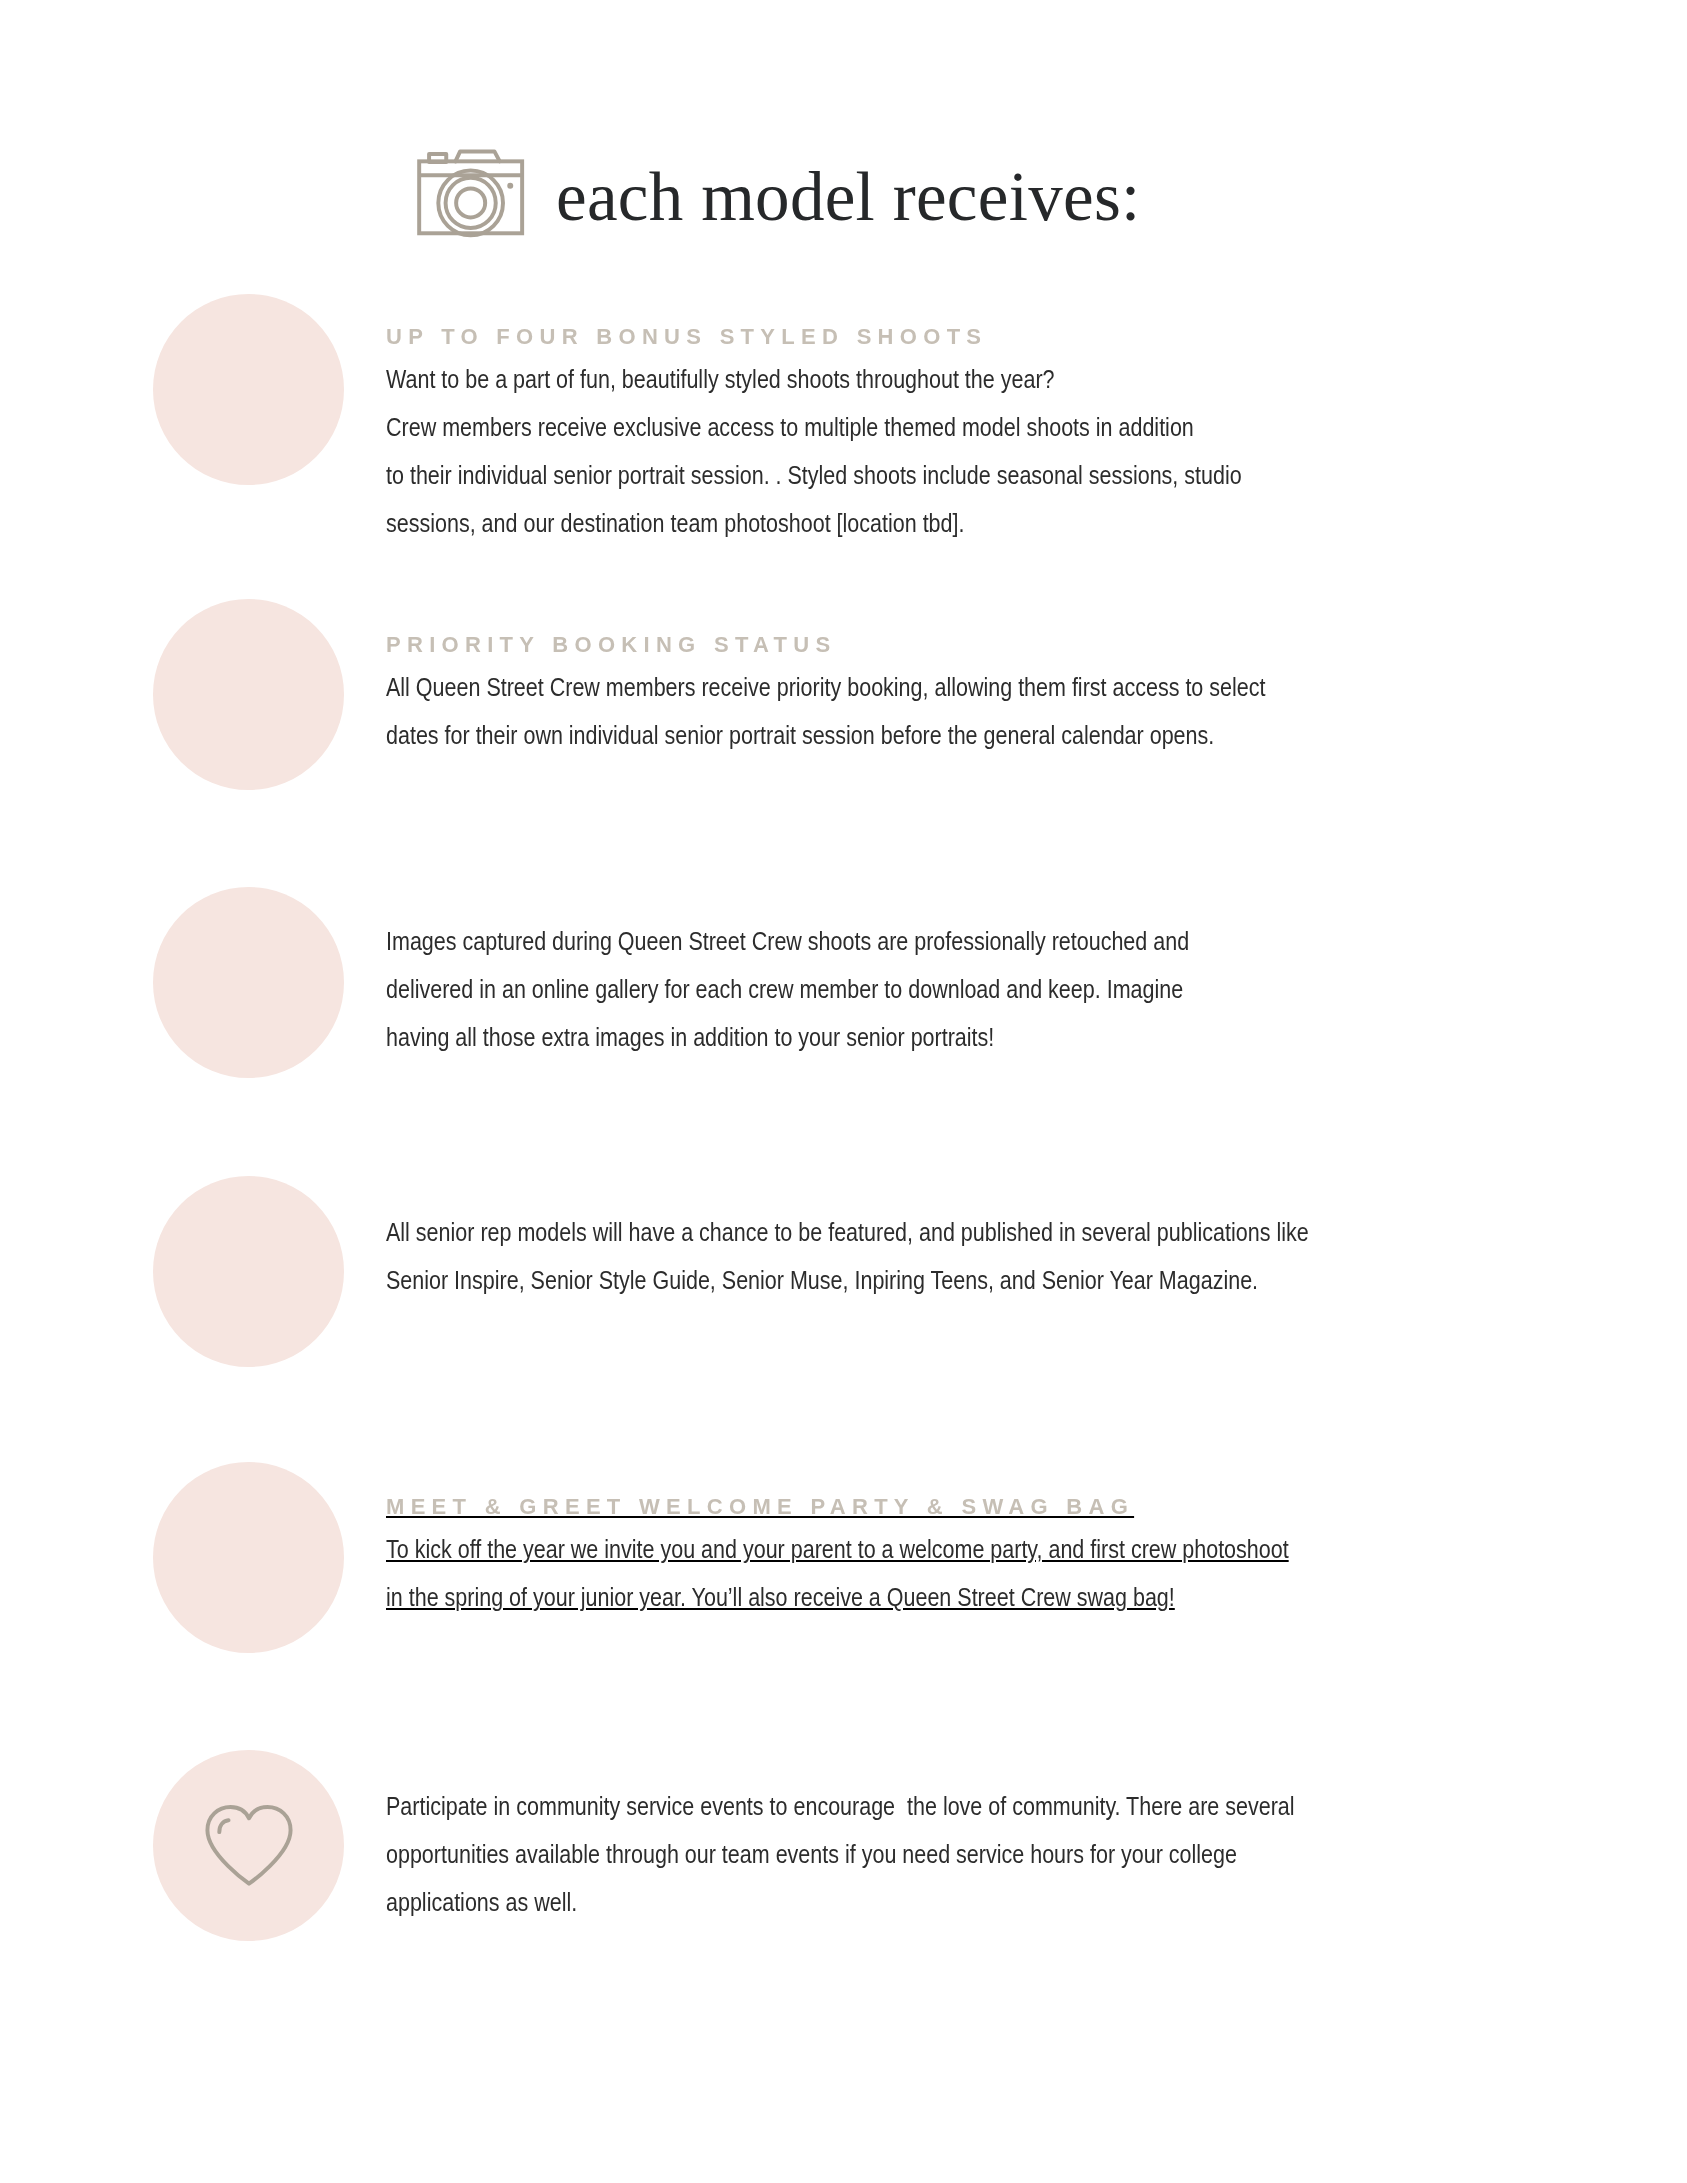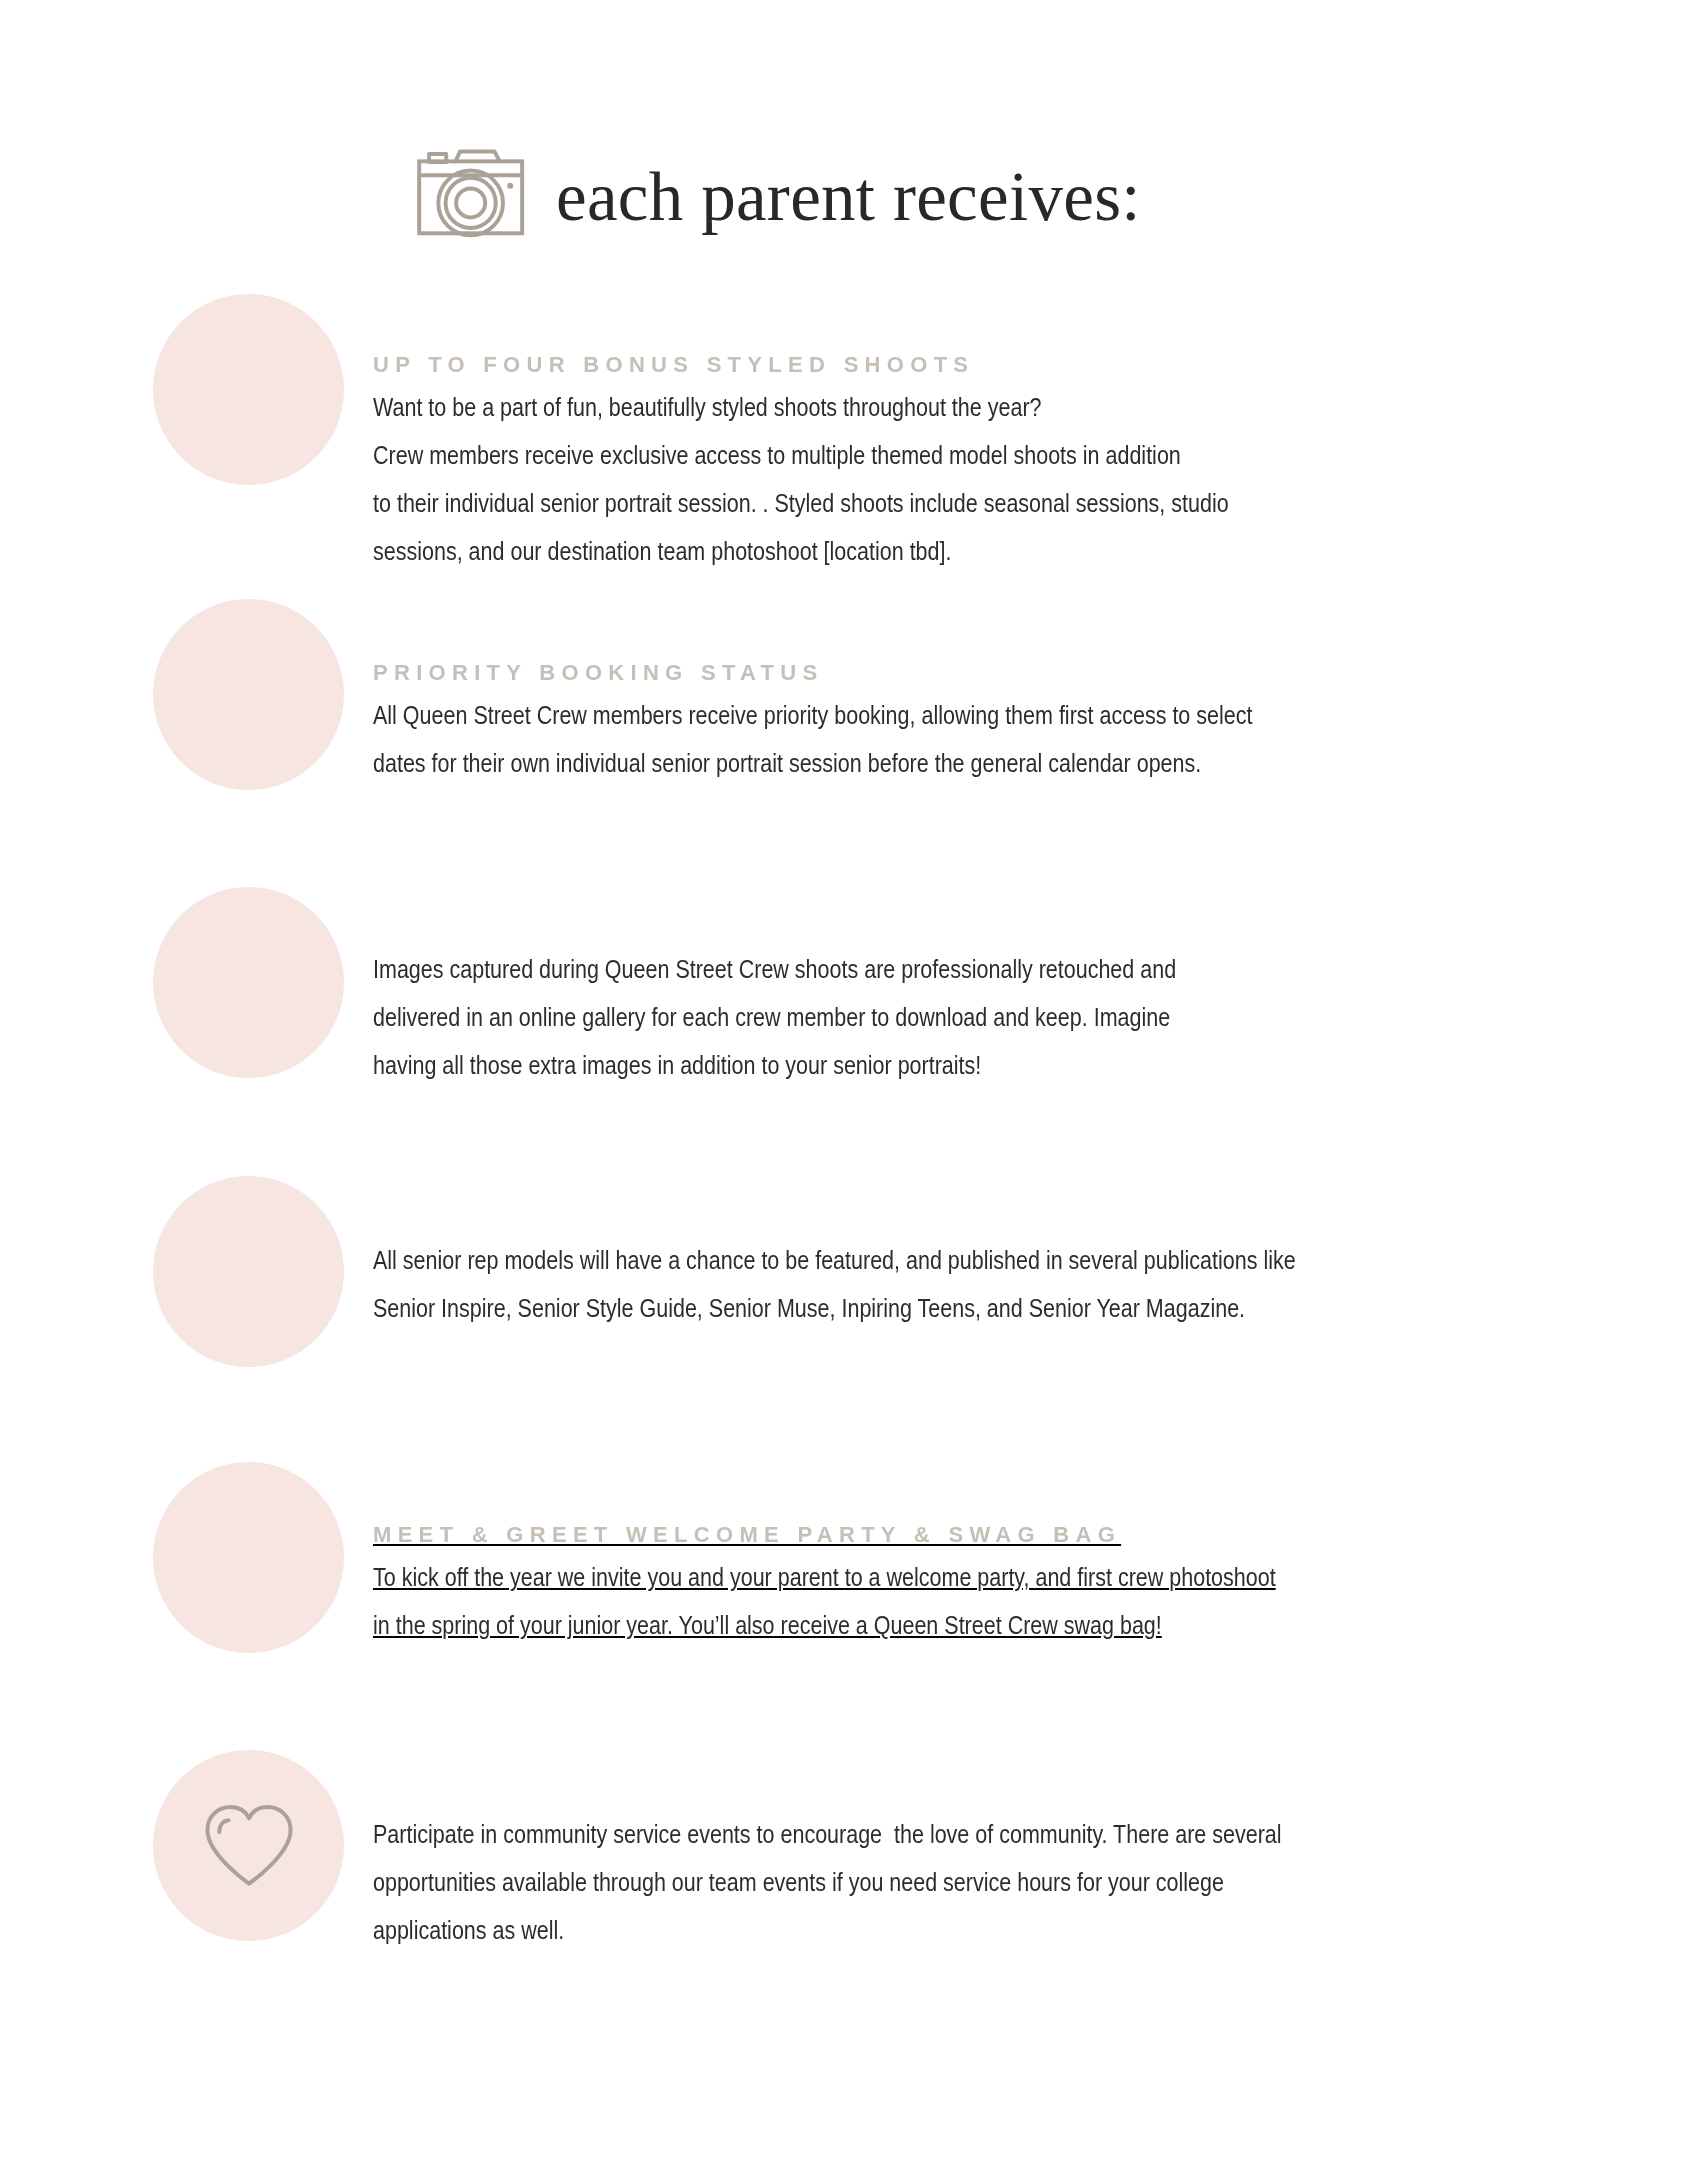--- a/index.html
+++ b/index.html
@@ -67,23 +67,22 @@
   .bullet-circle .heart-icon {
     position: absolute;
     left: 50%;
     top: 50%;
     transform: translate(-50%, -50%);
     width: 99px;
     height: 93px;
   }
   .benefit-body {
     position: absolute;
-    left: 373px;
+    left: 386px;
     width: 1111px;
-    margin-top: 28px;
   }
   .benefit-heading {
     font-family: "Liberation Sans", sans-serif;
     font-size: 22px;
     font-weight: 700;
     letter-spacing: 6.3px;
     color: #c6bfb5;
     text-transform: uppercase;
     margin: 0 0 5.3px 0;
     white-space: nowrap;
@@ -115,21 +114,21 @@
       <rect x="23" y="29" width="156" height="109" stroke="#aaa296" stroke-width="6" fill="none"></rect>
 
       <line x1="23" y1="50" x2="179" y2="50" stroke="#aaa296" stroke-width="6"></line>
 
       <circle cx="101" cy="92" r="49" stroke="#aaa296" stroke-width="6" fill="none"></circle>
       <circle cx="101" cy="92" r="38" stroke="#aaa296" stroke-width="6" fill="none"></circle>
       <circle cx="101" cy="92" r="22" stroke="#aaa296" stroke-width="6" fill="none"></circle>
 
       <circle cx="161" cy="66" r="4.5" fill="#aaa296"></circle>
     </svg>
-    <div class="header-title">each parent receives:</div>
+    <div class="header-title">each model receives:</div>
   </div>
 
   <div class="benefit" style="top:294px;">
     <div class="bullet-circle" style="top:0px;"></div>
     <div class="benefit-body" style="top:30px;">
       <div class="benefit-heading">UP TO FOUR BONUS STYLED SHOOTS</div>
       <p class="benefit-text">Want to be a part of fun, beautifully styled shoots throughout the year?
 Crew members receive exclusive access to multiple themed model shoots in addition
 to their individual senior portrait session. . Styled shoots include seasonal sessions, studio
 sessions, and our destination team photoshoot [location tbd].</p>

